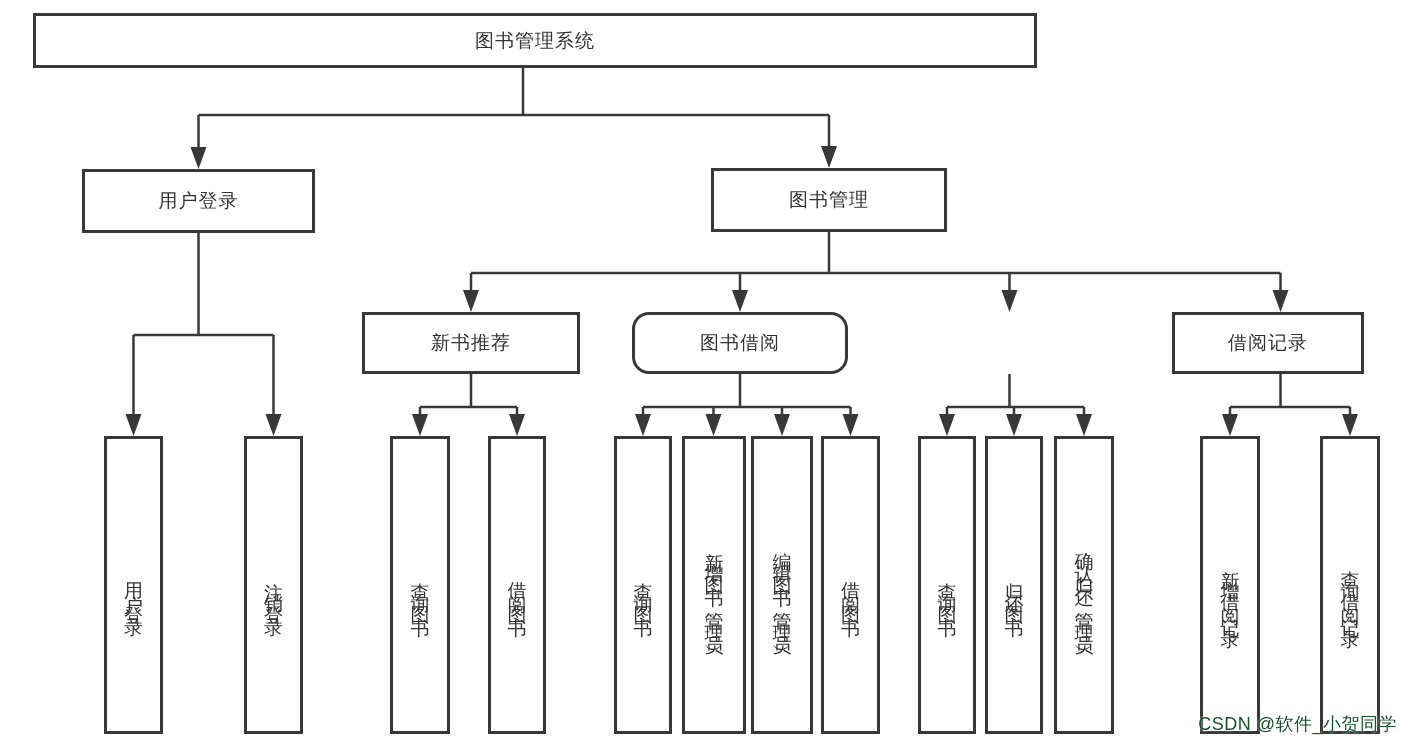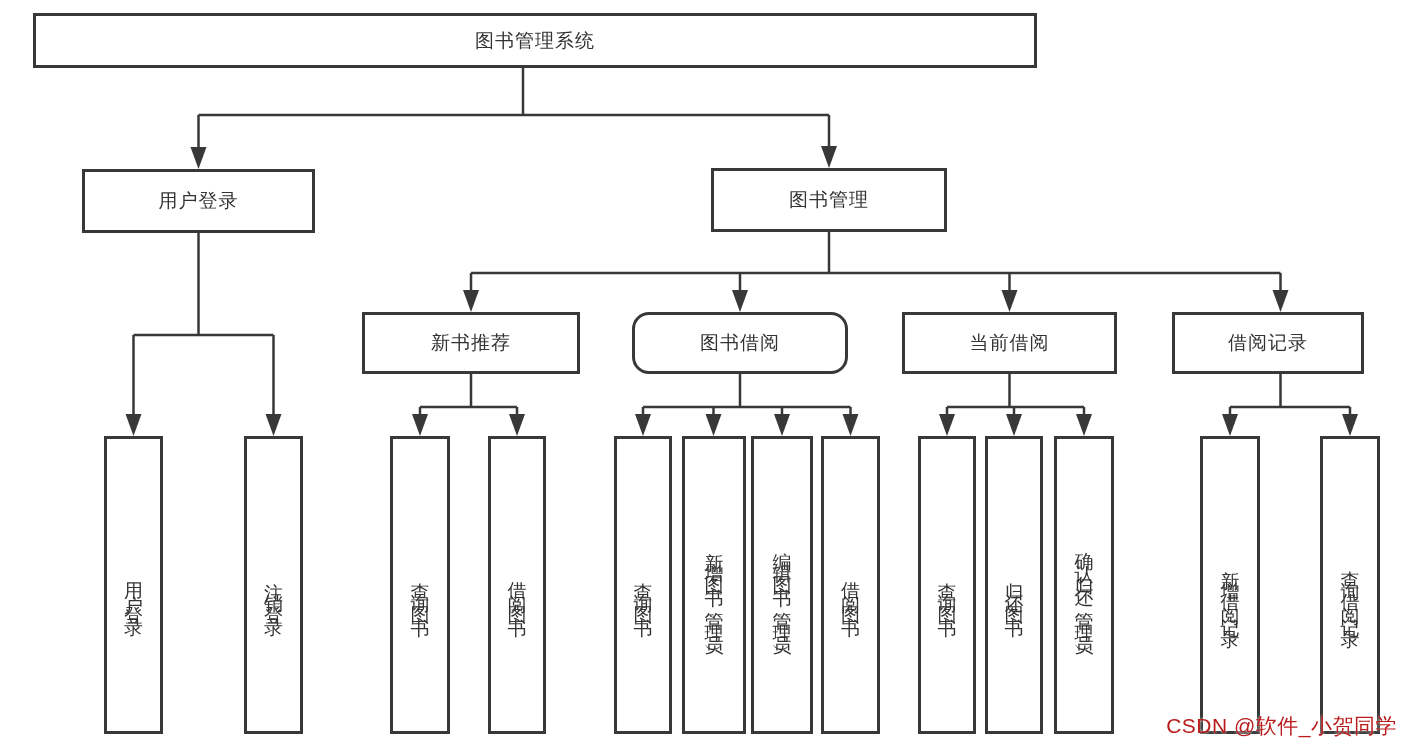--- a/index.html
+++ b/index.html
@@ -62,22 +62,22 @@
   .v7  { left: 751px;  width: 62px; }
   .v8  { left: 821px;  width: 59px; }
   .v9  { left: 918px;  width: 58px; }
   .v10 { left: 985px;  width: 58px; }
   .v11 { left: 1054px; width: 60px; }
   .v12 { left: 1200px; width: 60px; }
   .v13 { left: 1320px; width: 60px; }
   .watermark {
     position: absolute;
     right: 8px; top: 712px;
-    font-size: 21px;
-    color: #b91c1c;
+    font-size: 18px;
+    color: #14532d;
     letter-spacing: 0.5px;
     white-space: nowrap;
     text-shadow: 0 0 3px #ffffff;
     z-index: 5;
     pointer-events: none;
   }
 </style>
 </head>
 <body>
 
@@ -136,23 +136,20 @@
   <div class="box hbox l2b">
     <span>图书管理</span>
   </div>
 
   <div class="box hbox l3 l3a">
     <span>新书推荐</span>
   </div>
   <div class="box hbox l3 l3b">
     <span>图书借阅</span>
   </div>
-  <div class="box hbox l3 l3c">
-    <span>当前借阅</span>
-  </div>
   <div class="box hbox l3 l3d">
     <span>借阅记录</span>
   </div>
 
   <div class="box leaf v1">
     <span>用户登录</span>
   </div>
   <div class="box leaf v2">
     <span>注销登录</span>
   </div>

